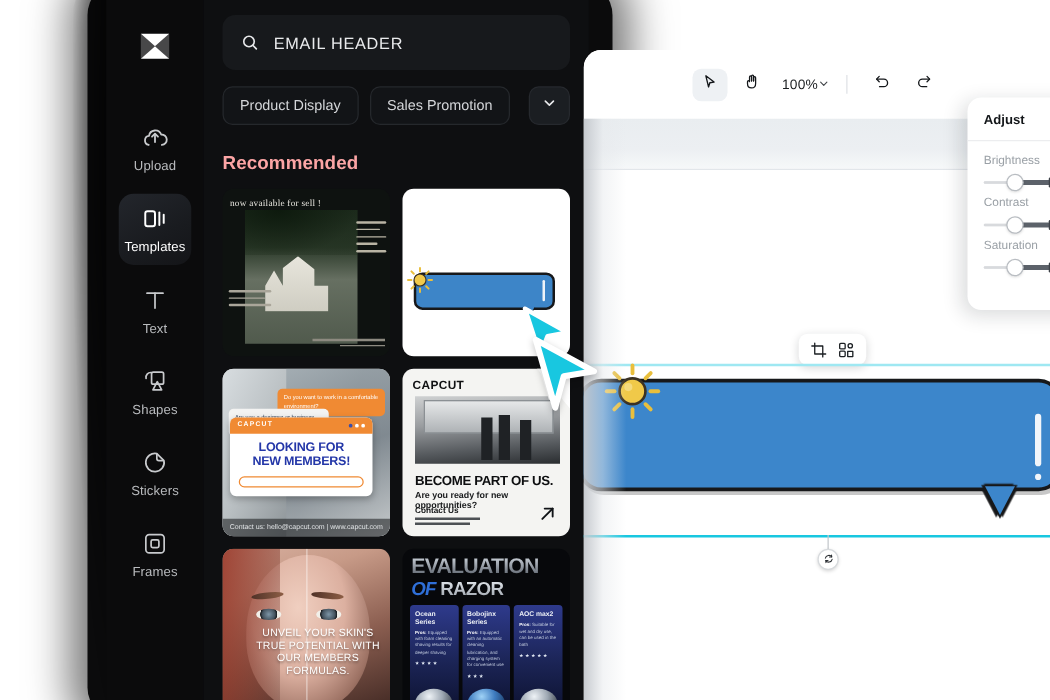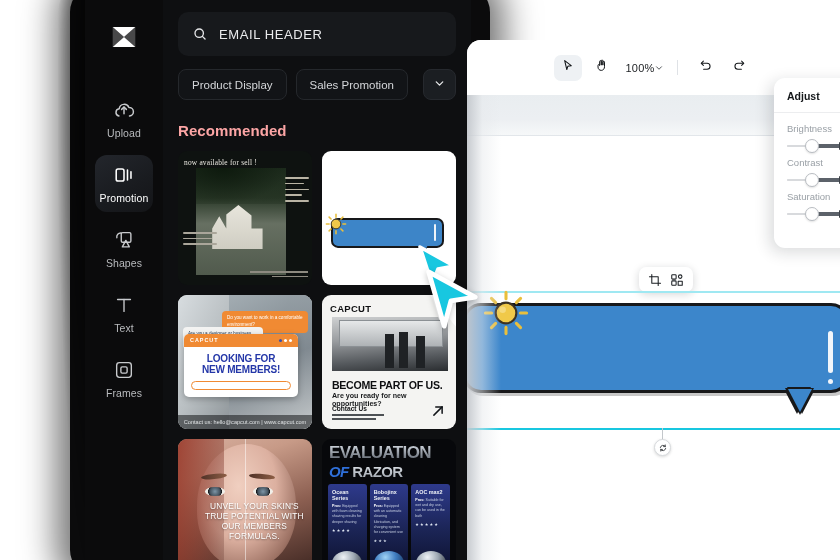--- a/index.html
+++ b/index.html
@@ -594,44 +594,53 @@
     </div>
 
     <div class="rail-item active">
       <span class="ri-ico">
         <svg viewBox="0 0 24 24" fill="none" stroke="currentColor" stroke-width="1.7" stroke-linecap="round" stroke-linejoin="round">
           <rect x="3.5" y="5.5" width="8.5" height="13" rx="2"></rect>
           <path d="M15.8 6.6v10.8"></path>
             <path d="M19.6 8.4v7.2"></path>
         </svg>
       </span>
-      <span class="ri-label">Promotion</span>
+      <span class="ri-label">Templates</span>
+    </div>
+
+    <div class="rail-item">
+      <span class="ri-ico">
+        <svg viewBox="0 0 24 24" fill="none" stroke="currentColor" stroke-width="1.5" stroke-linecap="round">
+          <path d="M5 6h14"></path>
+            <path d="M12 6v13"></path>
+        </svg>
+      </span>
+      <span class="ri-label">Text</span>
     </div>
 
     <div class="rail-item">
       <span class="ri-ico">
         <svg viewBox="0 0 24 24" fill="none" stroke="currentColor" stroke-width="1.5" stroke-linecap="round" stroke-linejoin="round">
           <path d="M4.2 9.5a4.2 4.2 0 0 1 4.6-5.1"></path>
           <rect x="9" y="4" width="10.5" height="10.5" rx="1.5"></rect>
           <path d="M10.2 19.5 14 12.4l3.8 7.1z"></path>
         </svg>
       </span>
       <span class="ri-label">Shapes</span>
     </div>
 
     <div class="rail-item">
       <span class="ri-ico">
-        <svg viewBox="0 0 24 24" fill="none" stroke="currentColor" stroke-width="1.5" stroke-linecap="round">
-          <path d="M5 6h14"></path>
-            <path d="M12 6v13"></path>
+        <svg viewBox="0 0 24 24" fill="none" stroke="currentColor" stroke-width="1.5" stroke-linejoin="round">
+          <path d="M13.6 4.2a8 8 0 1 0 6.2 6.2l-6.2-6.2z"></path>
+          <path d="M13.6 4.2v4.4a1.8 1.8 0 0 0 1.8 1.8h4.4"></path>
         </svg>
       </span>
-      <span class="ri-label">Text</span>
-    </div>
-
+      <span class="ri-label">Stickers</span>
+    </div>
 
     <div class="rail-item">
       <span class="ri-ico">
         <svg viewBox="0 0 24 24" fill="none" stroke="currentColor" stroke-width="1.5" stroke-linejoin="round">
           <rect x="4" y="4" width="16" height="16" rx="3"></rect>
           <rect x="8.6" y="8.6" width="6.8" height="6.8" rx="1.4"></rect>
         </svg>
       </span>
       <span class="ri-label">Frames</span>
     </div>

